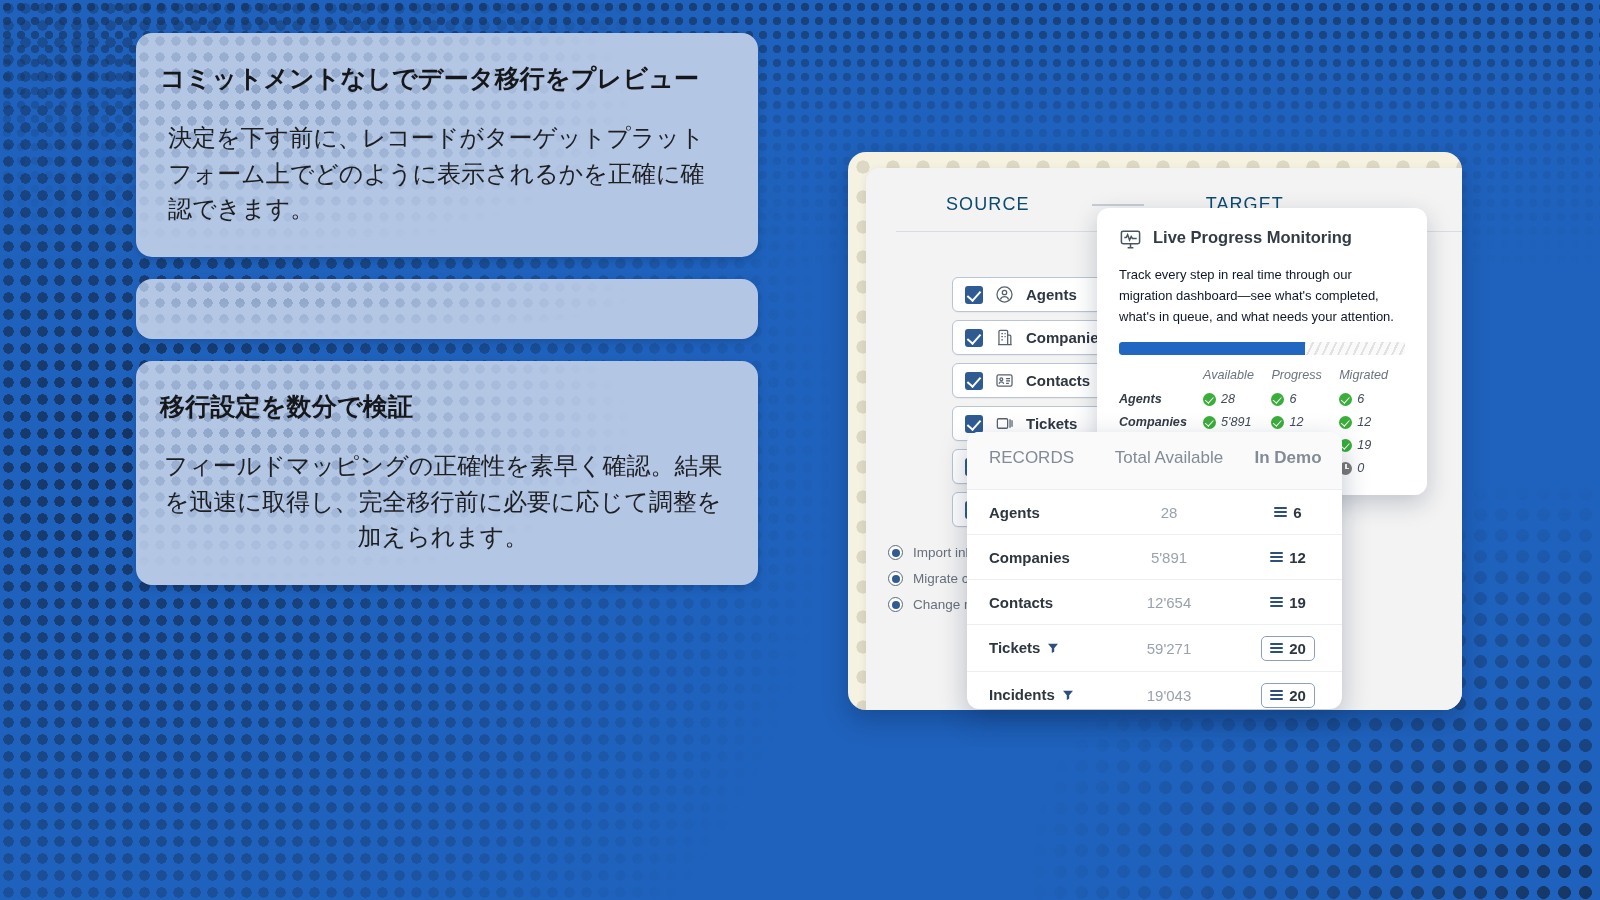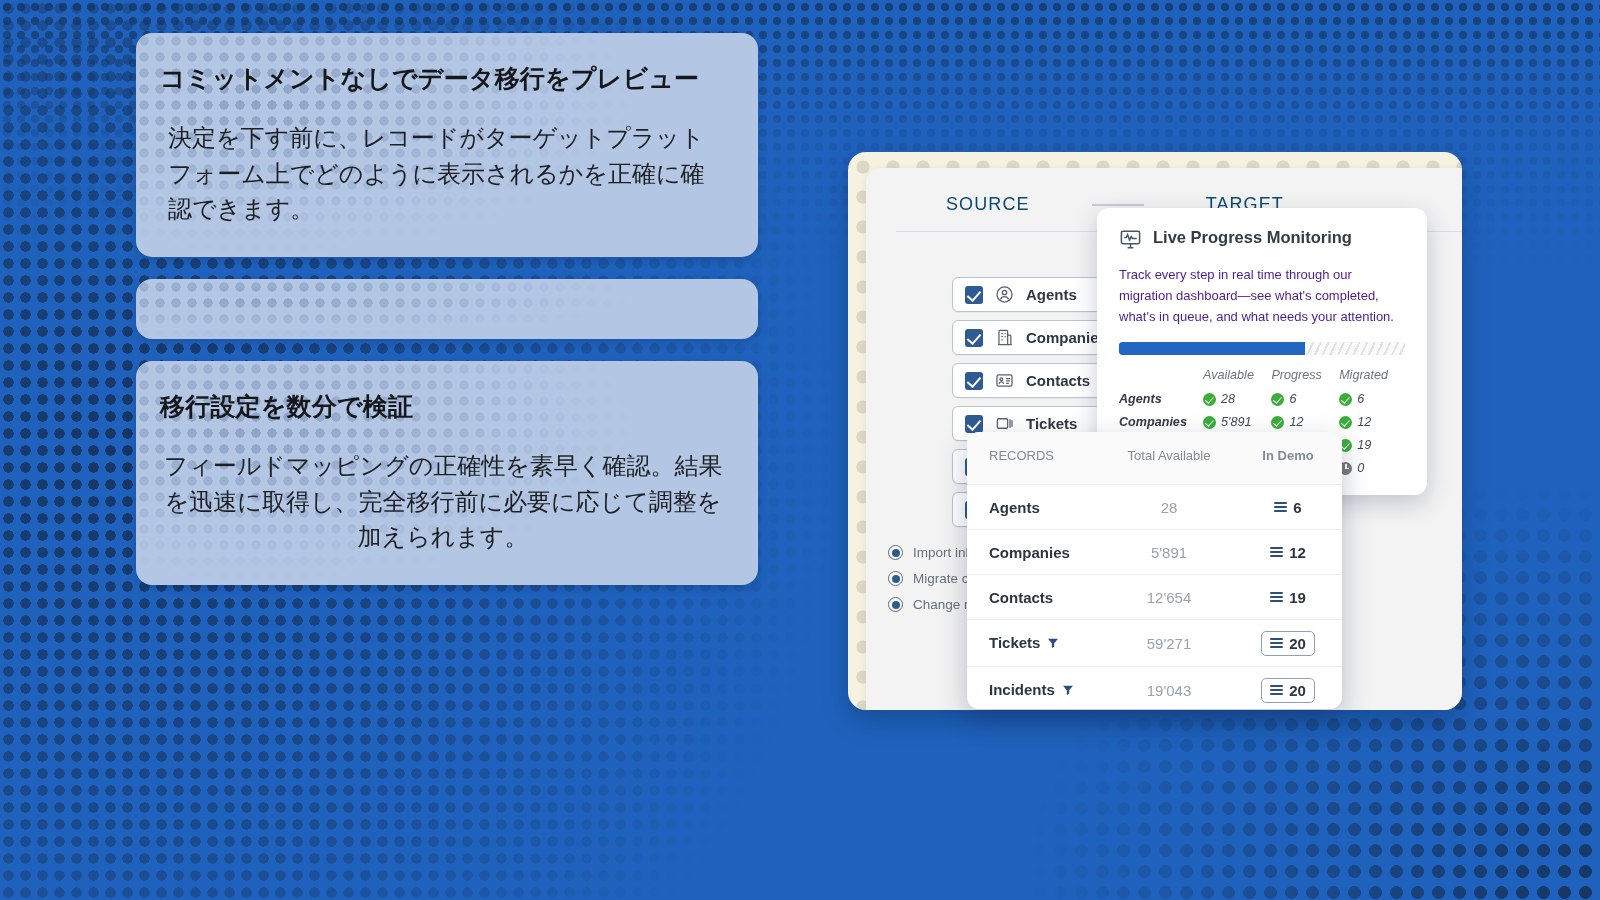--- a/index.html
+++ b/index.html
@@ -133,21 +133,21 @@
     position: absolute; left: 1097px; top: 208px;
     width: 330px; height: 287px;
     background: #fff; border-radius: 12px;
     box-shadow: 0 8px 24px rgba(12,30,65,.22);
     padding: 20px 22px 0 22px; overflow: hidden;
   }
   .lp-head { display: flex; align-items: flex-start; gap: 11px; }
   .lp-ico { width: 23px; height: 23px; color: #4a5562; }
   .lp-ico svg { width: 100%; height: 100%; fill: none; stroke: currentColor; stroke-width: 1.6; }
   .lp-title { font-size: 16.5px; font-weight: bold; color: #333b46; }
-  .lp-desc { margin-top: 13px; font-size: 13px; line-height: 1.62; color: #4c1d95; }
+  .lp-desc { margin-top: 13px; font-size: 13px; line-height: 1.62; color: #0f172a; }
   .lp-bar {
     margin-top: 15px; height: 13px; border-radius: 3px; overflow: hidden;
     background-color: #f0f0f0;
     background-image: repeating-linear-gradient(115deg, #e2e2e2 0 2px, #fafafa 2px 7px);
   }
   .lp-bar-fill { height: 100%; background: #2166c1; border-radius: 3px 0 0 3px; }
   .lp-table { margin-top: 13px; width: 100%; border-collapse: collapse; font-style: italic; }
   .lp-table th {
     font-size: 12.6px; font-weight: normal; color: #6b747f;
     text-align: left; padding: 0 0 8px 0;
@@ -179,21 +179,21 @@
   
   #records-card {
     position: absolute; left: 967px; top: 432px;
     width: 375px; height: 277px;
     background: #fff; border-radius: 12px;
     box-shadow: 0 10px 28px rgba(12,30,65,.26);
     overflow: hidden;
   }
   #records-card table { width: 100%; border-collapse: collapse; }
   #records-card thead th {
-    font-size: 13px; font-weight: normal; color: #828b96;
+    font-size: 17px; font-weight: normal; color: #828b96;
     padding: 16px 0 21px 0; text-align: center; background: #fafafa;
   }
   #records-card thead th.c-name { text-align: left; padding-left: 22px; }
   #records-card thead th.c-total { width: 130px; }
   #records-card thead th.c-demo { width: 108px; font-weight: bold; }
   #records-card tbody tr { border-top: 1px solid #eceef1; }
   #records-card tbody td { padding: 10.5px 0; font-size: 15px; }
   td.c-name {
     text-align: left; padding-left: 22px !important;
     font-weight: bold; color: #2e3640;

